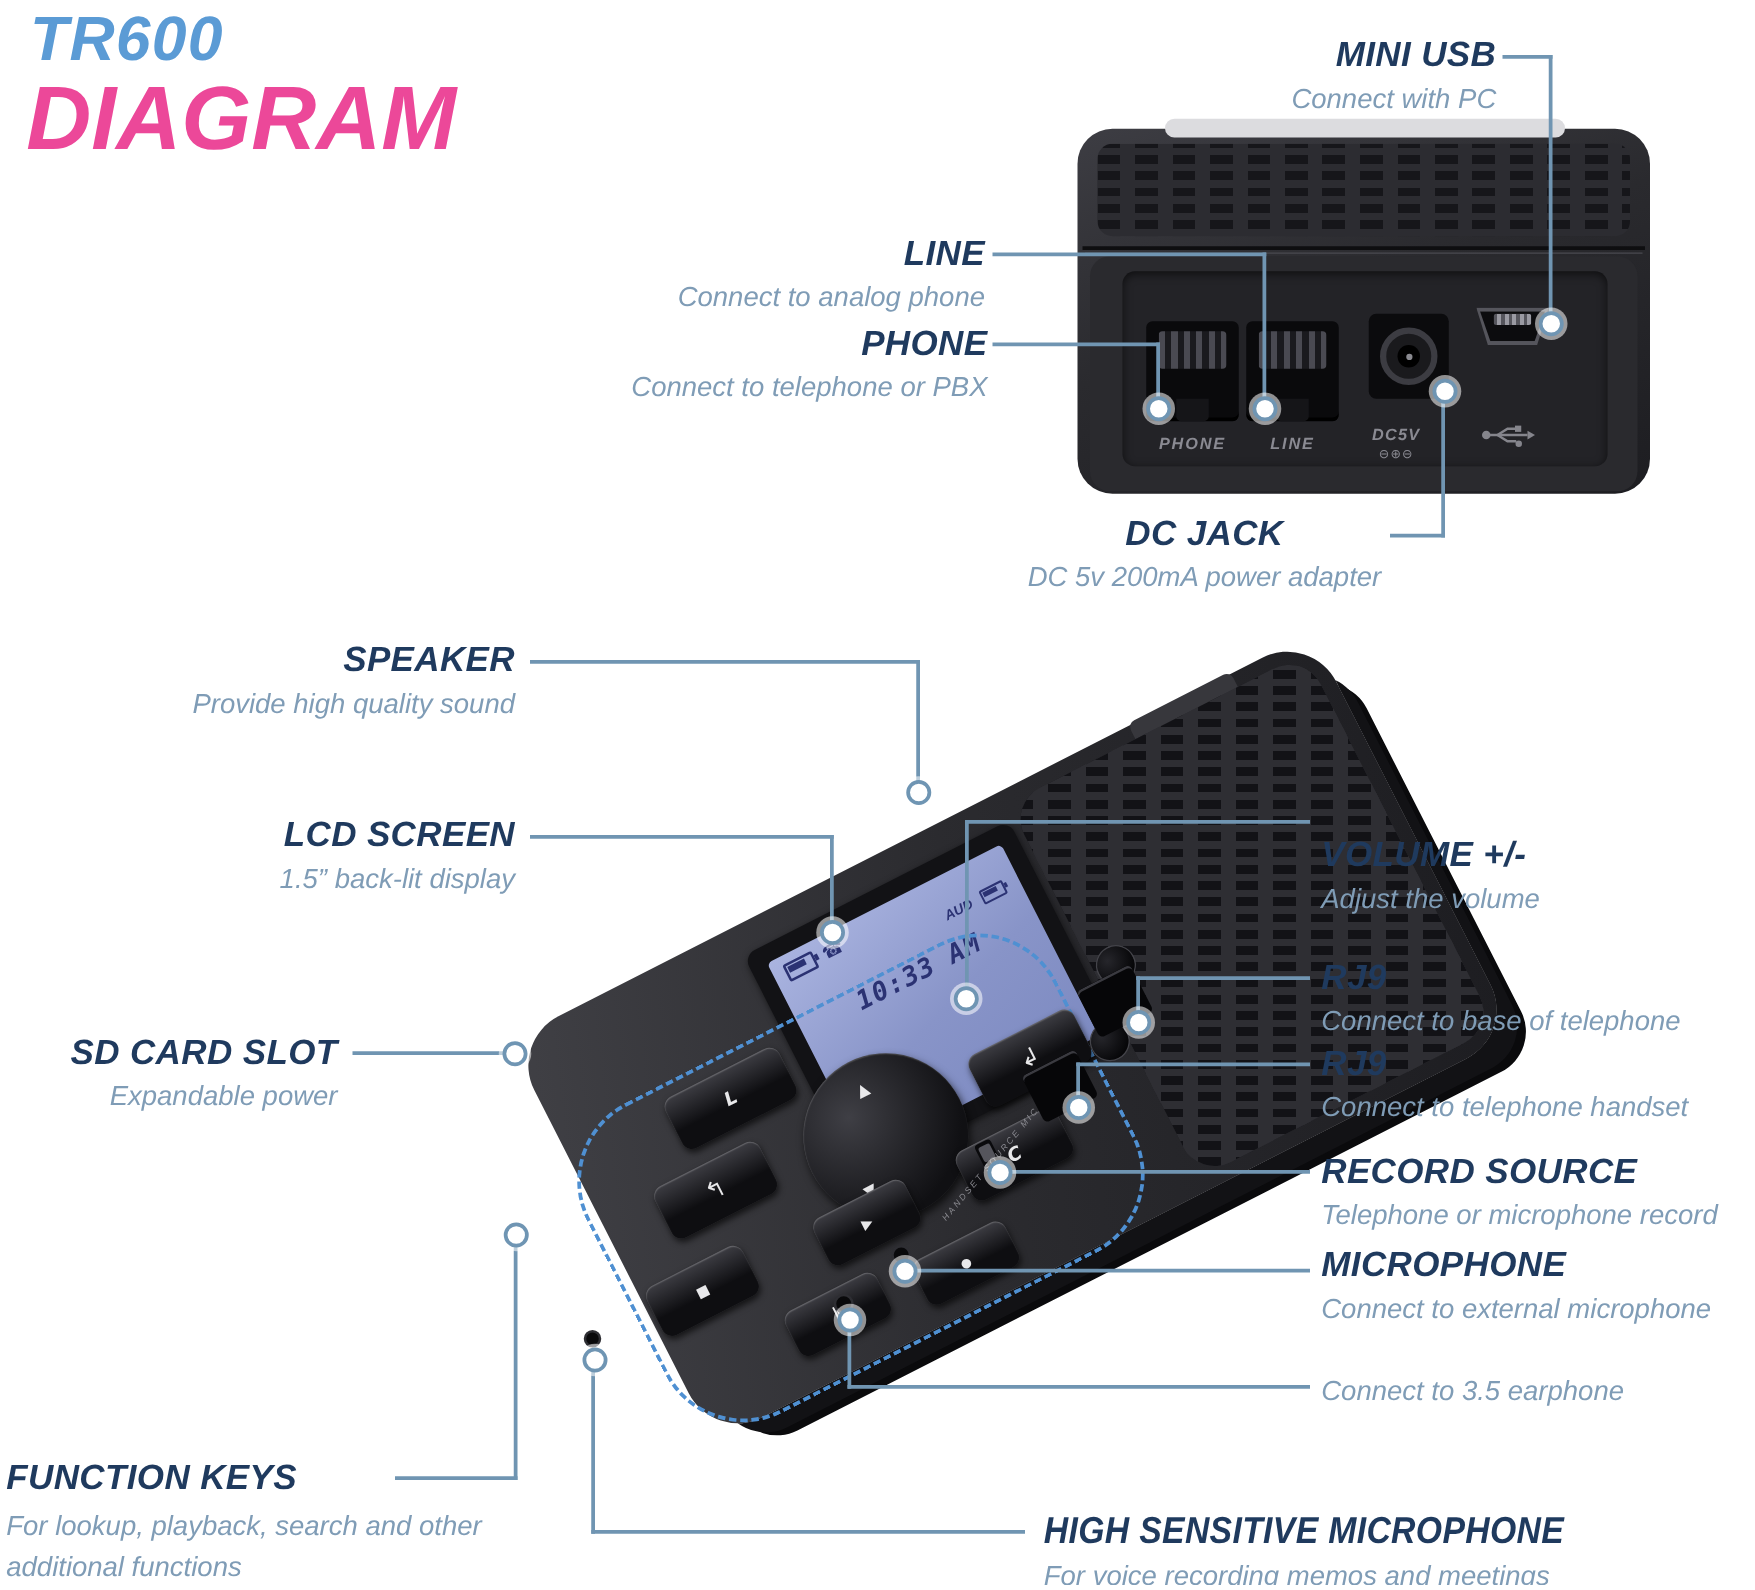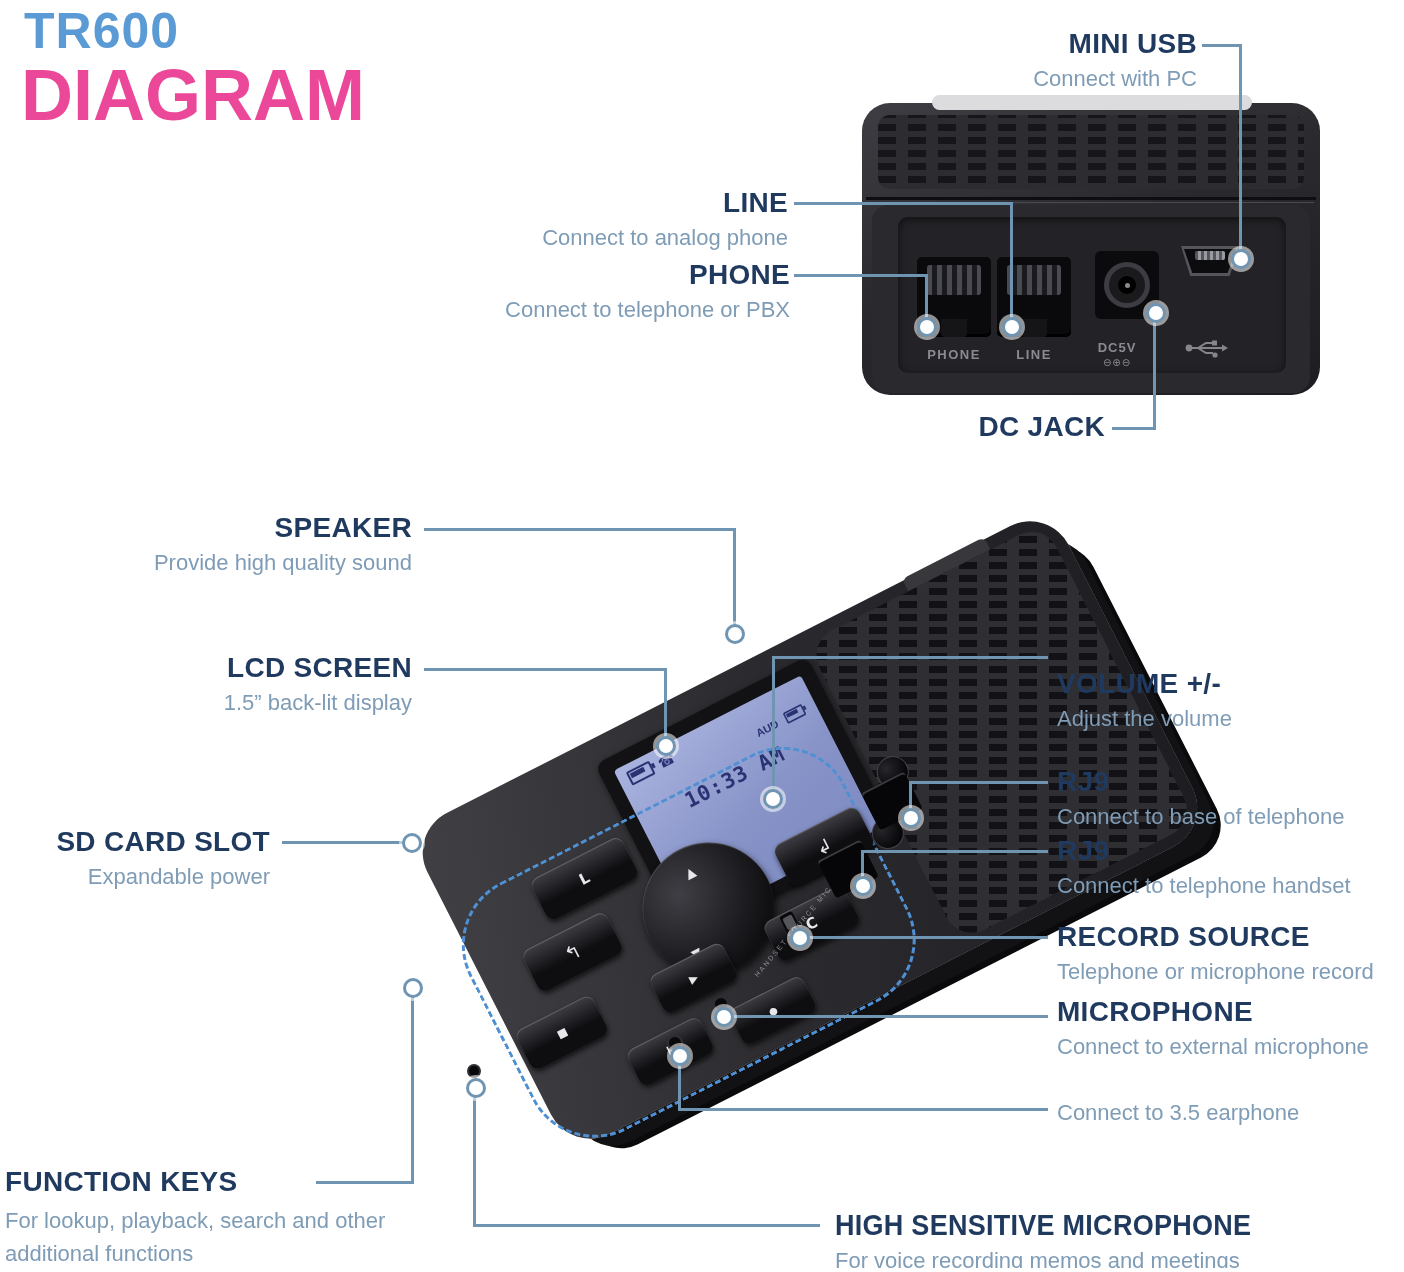--- a/index.html
+++ b/index.html
@@ -1,16 +1,16 @@
 <!DOCTYPE html>
 <html><head>
 <meta charset="utf-8">
 <style>
   html,body{margin:0;padding:0;background:#fff;font-family:"Liberation Sans",sans-serif;}
-  #canvas{position:relative;width:1404px;height:1268px;background:#ffffff;overflow:hidden;}
+  #canvas{position:relative;width:1404px;height:1268px;background:#ffffff;overflow:hidden;font-style:italic;}
 
   
   .model-title{position:absolute;left:24px;top:2px;font-size:50px;font-weight:bold;color:#5b9bd5;letter-spacing:1px;}
   .main-title{position:absolute;left:21px;top:54px;font-size:72px;font-weight:bold;color:#ec4899;letter-spacing:0px;}
 
   
   .hl,.vl{position:absolute;background:#7095b2;z-index:5;}
   .hl{height:3px;} .vl{width:3px;}
   .dot{position:absolute;width:20px;height:20px;border:3px solid #6f95b3;background:#fff;border-radius:50%;
        box-sizing:border-box;z-index:6;box-shadow:0 0 0 3px rgba(255,255,255,.55);}
@@ -298,20 +298,21 @@
     <div class="d">Connect to analog phone</div>
   </div>
 
   <div class="lbl right" style="right:614px;top:259px;">
     <div class="t">PHONE</div>
     <div class="d">Connect to telephone or PBX</div>
   </div>
 
   <div class="lbl right" style="right:299px;top:411px;text-align:center;">
     <div class="t">DC JACK</div>
+    <div class="d">DC 5v 200mA power adapter</div>
   </div>
 
   <div class="lbl right" style="right:992px;top:512px;">
     <div class="t">SPEAKER</div>
     <div class="d">Provide high quality sound</div>
   </div>
 
   <div class="lbl right" style="right:992px;top:652px;">
     <div class="t">LCD SCREEN</div>
     <div class="d">1.5” back-lit display</div>

